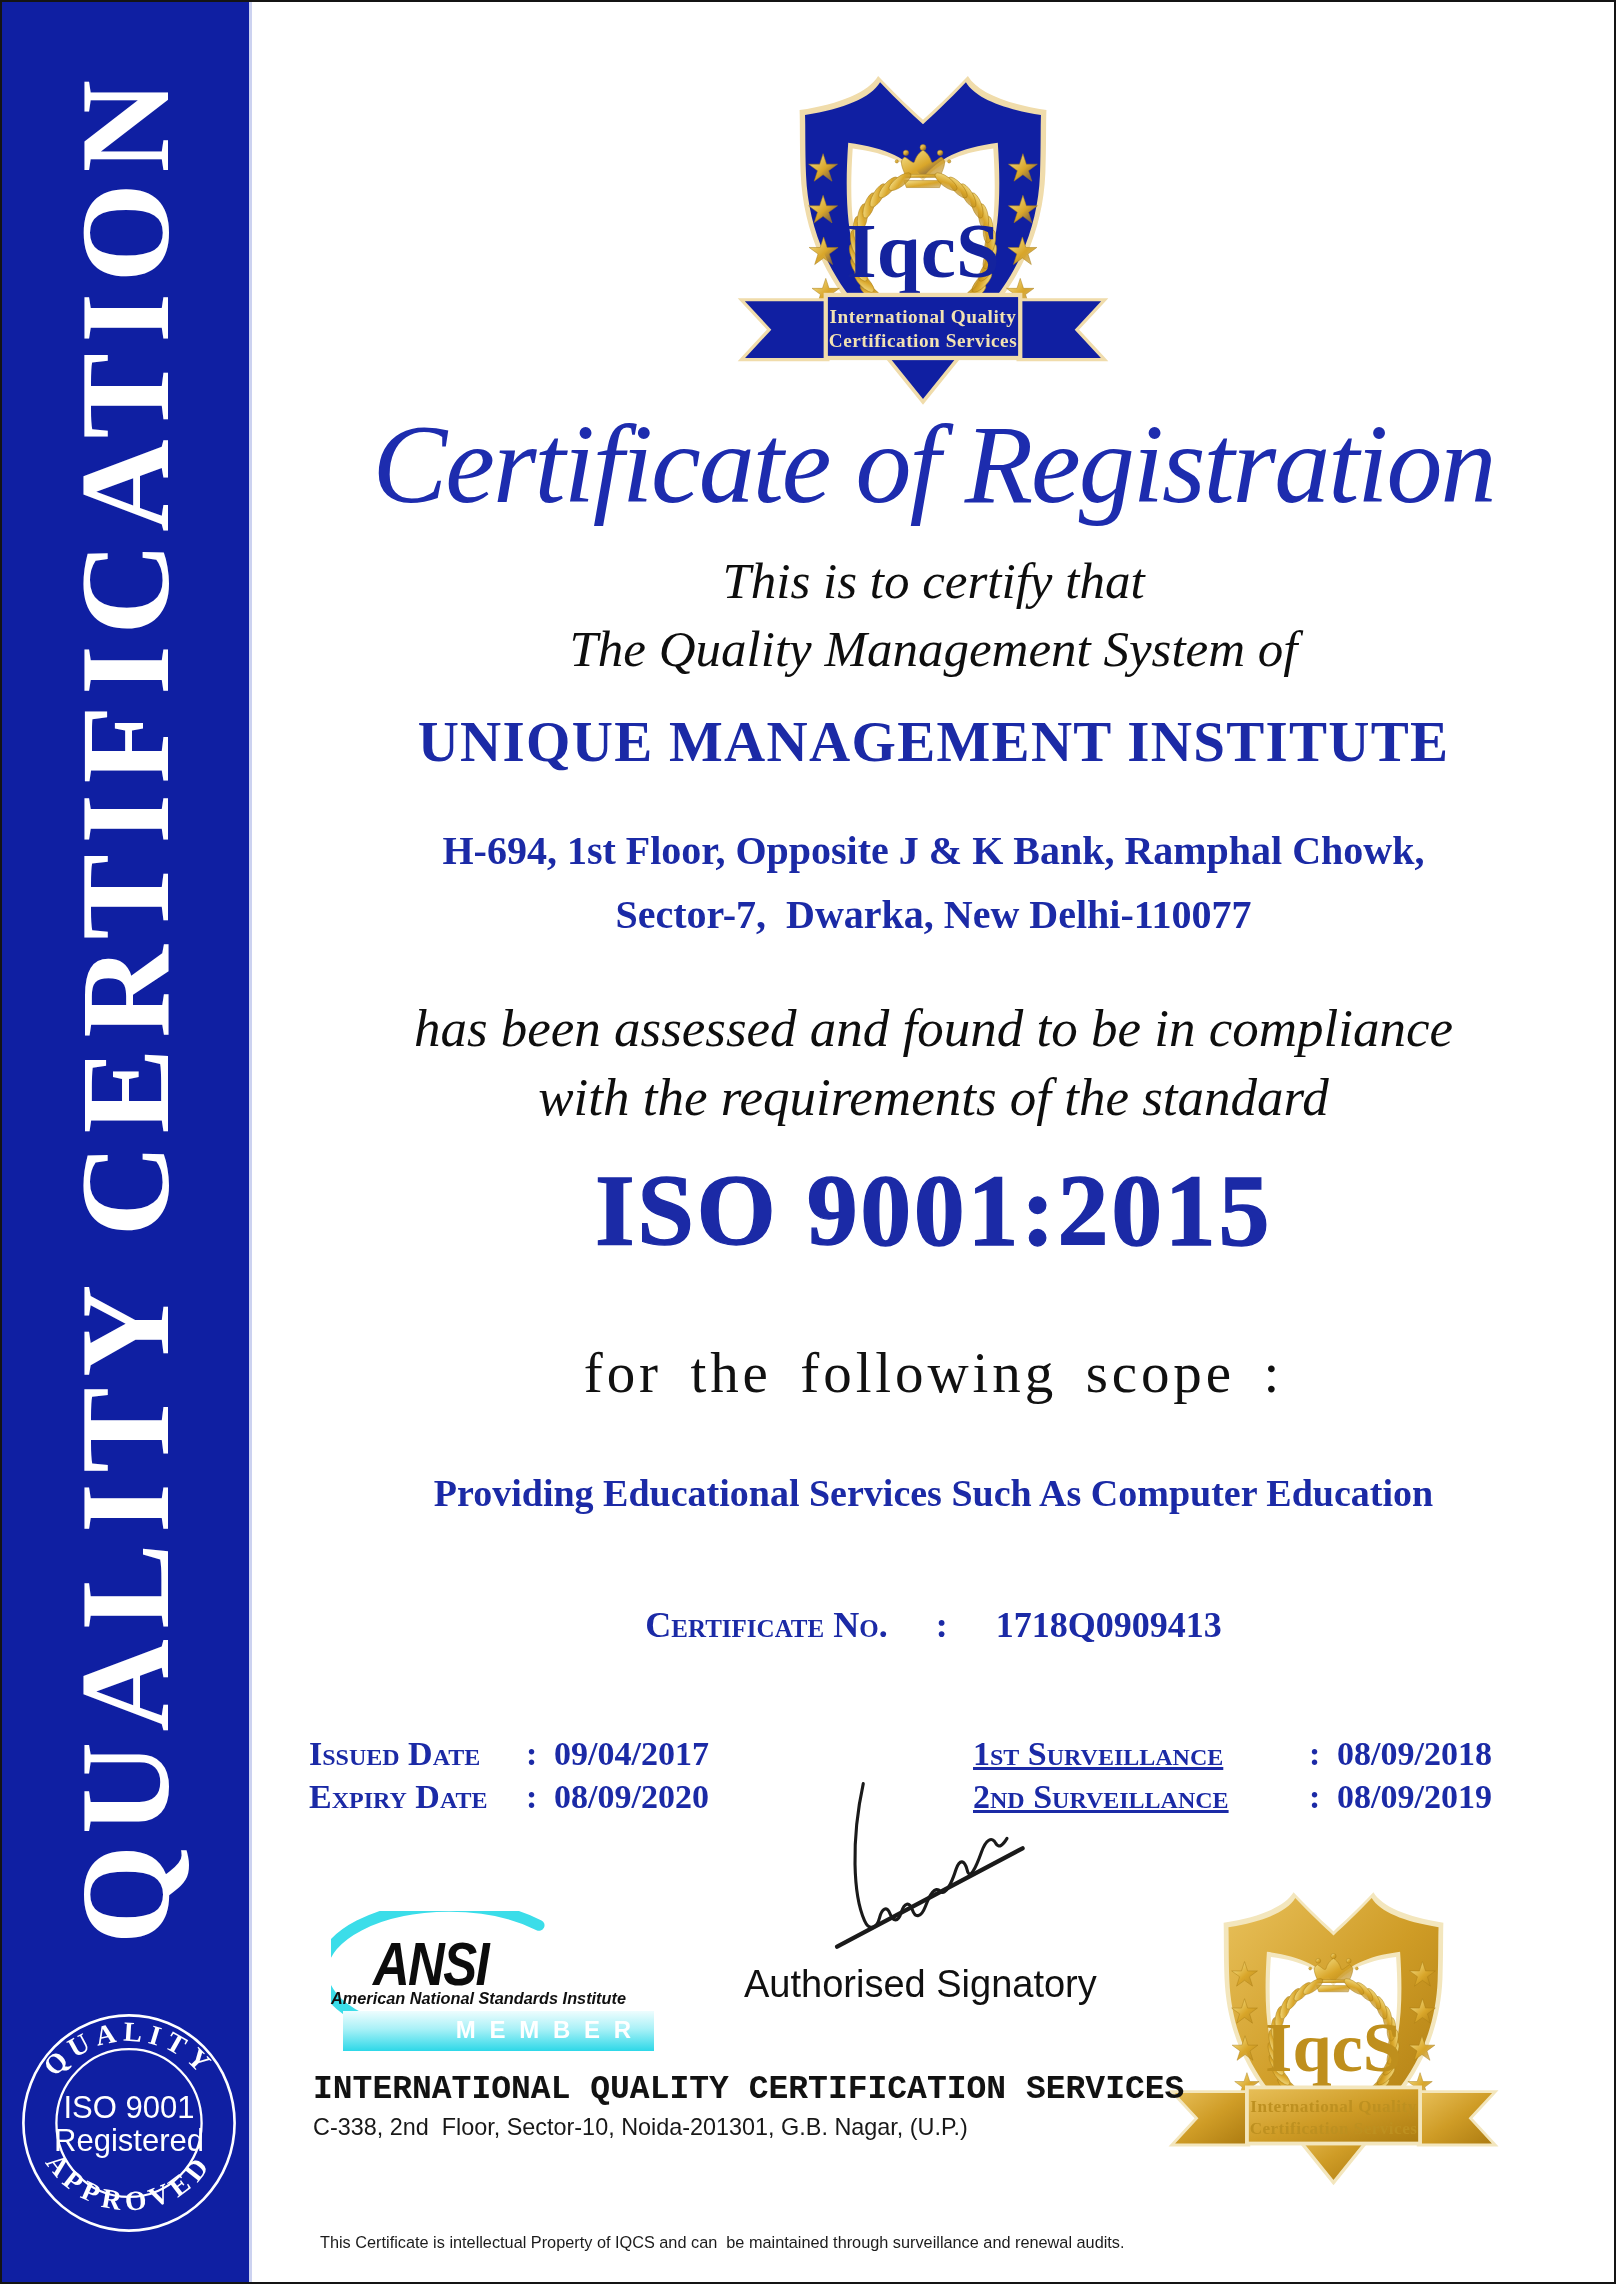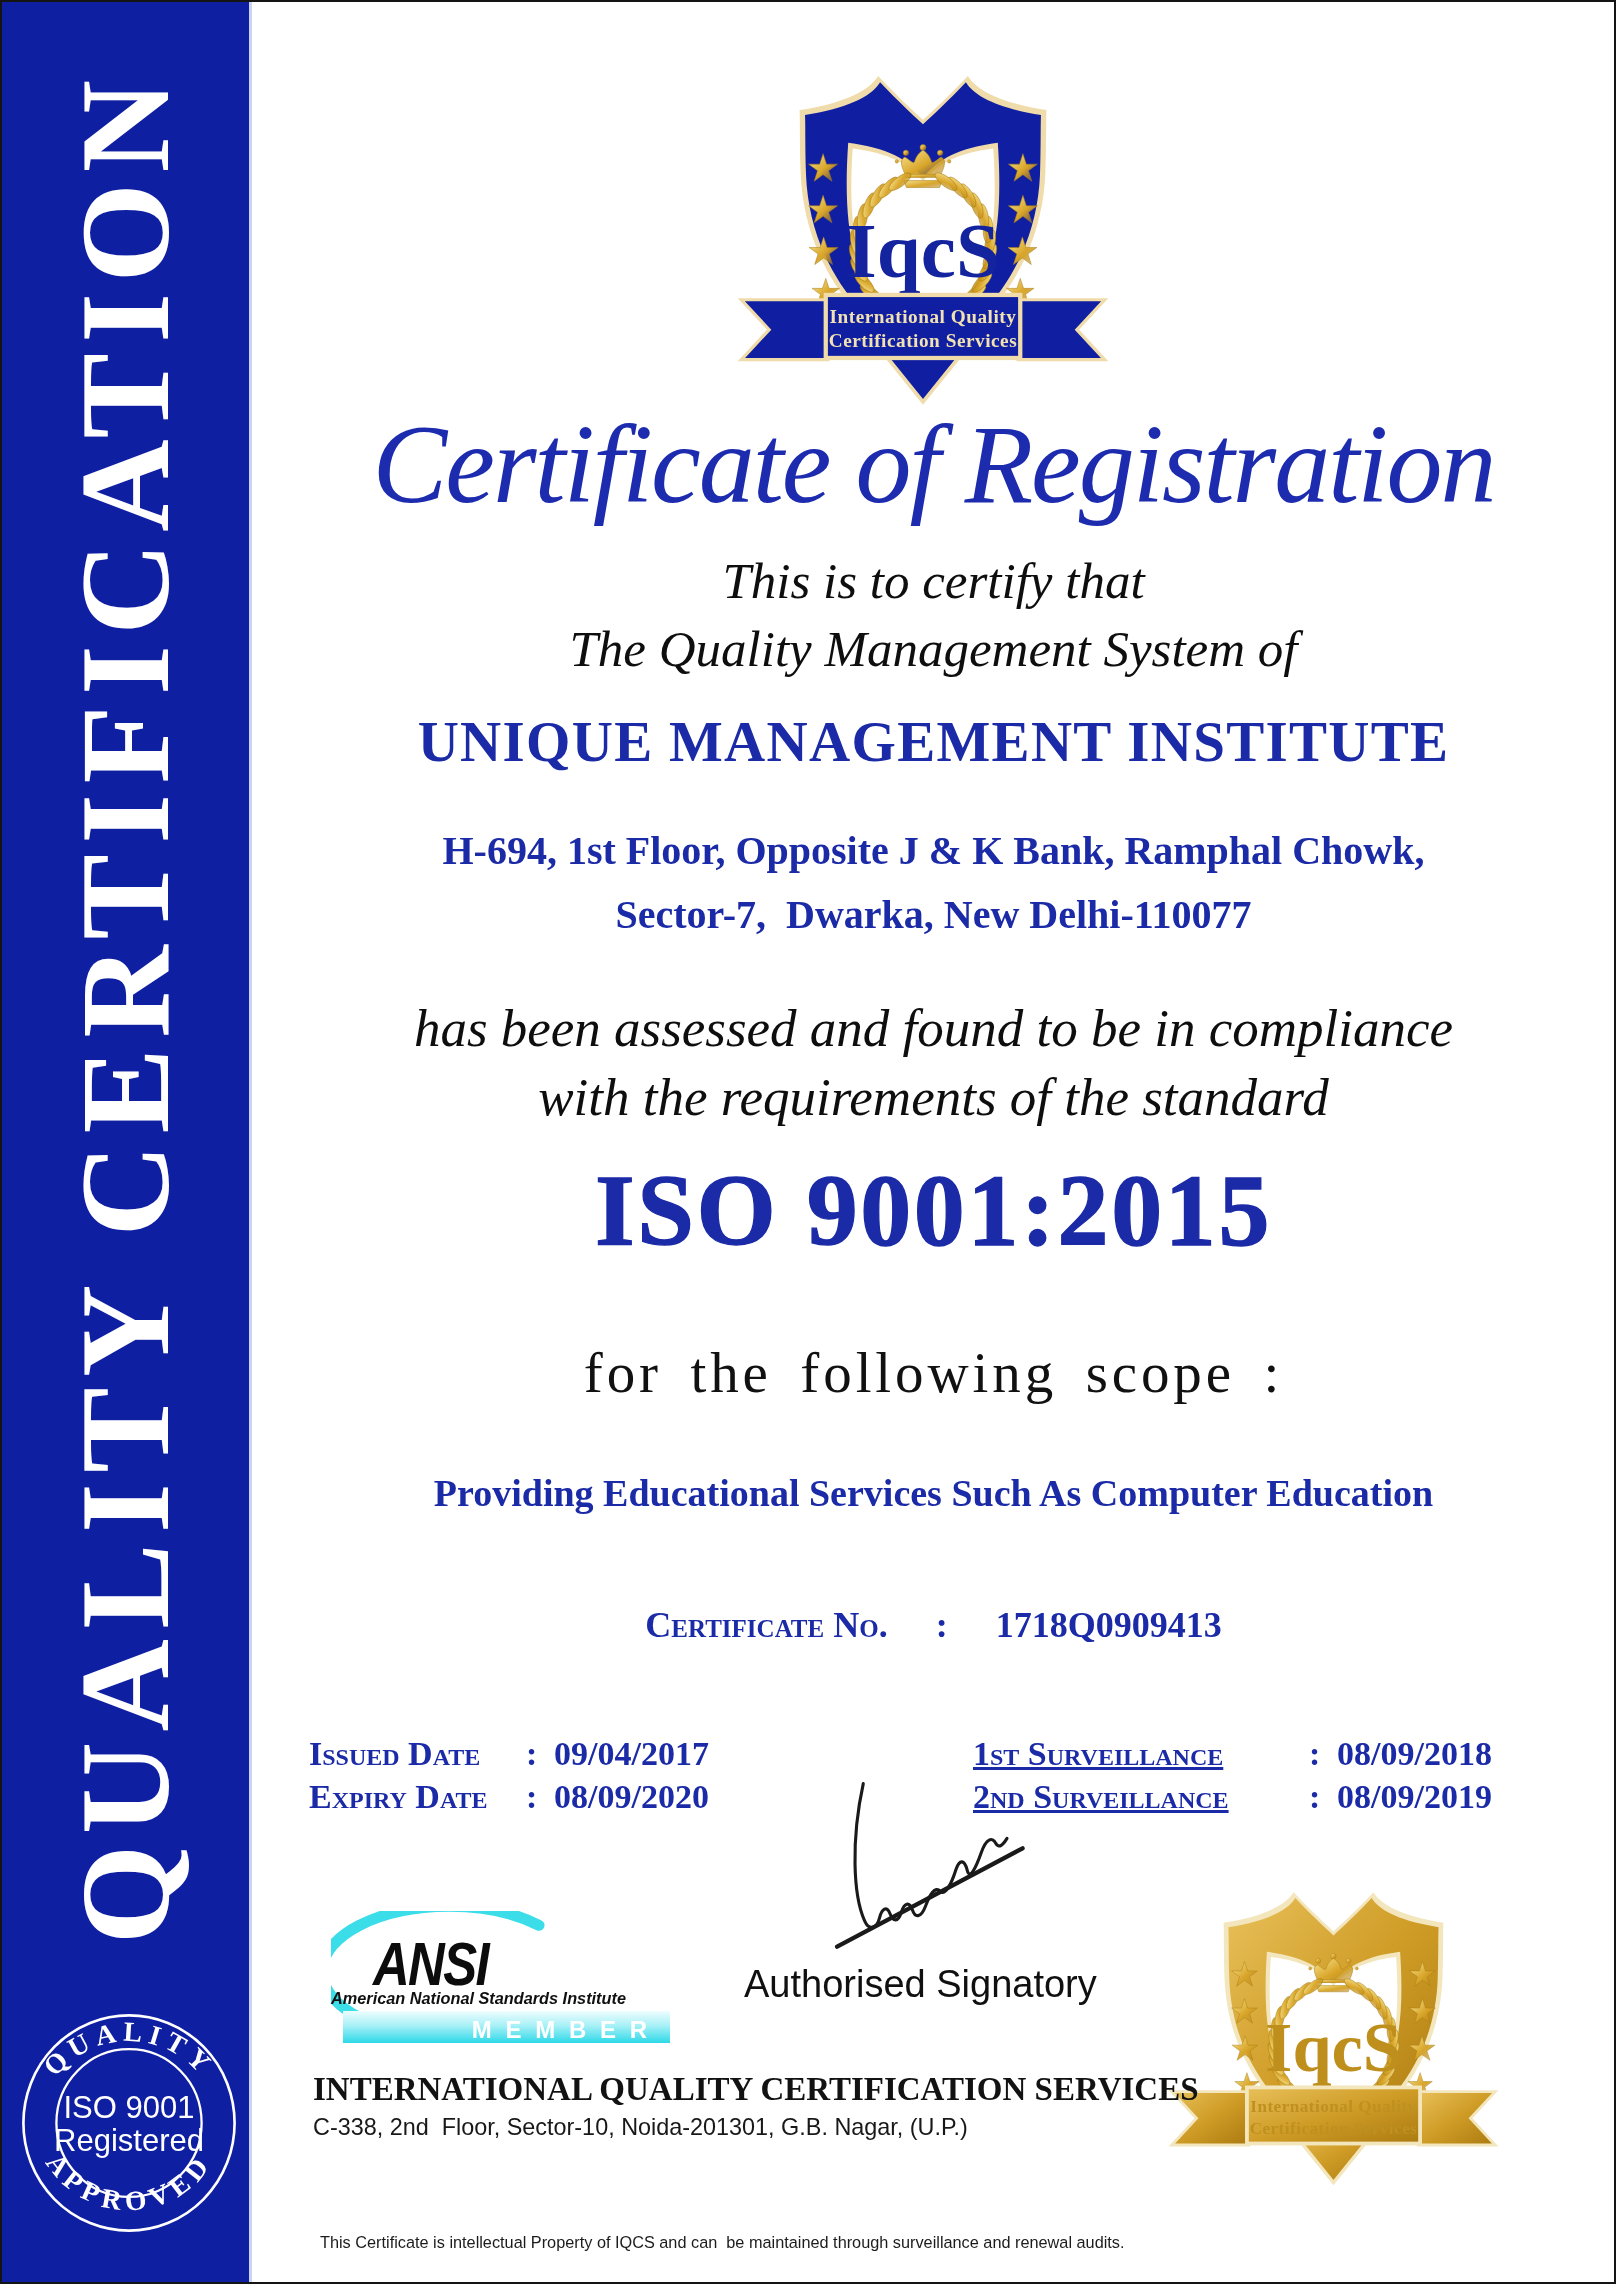--- a/index.html
+++ b/index.html
@@ -60,26 +60,26 @@
              font-family:"Liberation Sans",sans-serif;font-size:38px;color:#101010;}
   
   .ansi{position:absolute;left:329px;top:1909px;width:325px;height:143px;}
   .ansi-swoosh{position:absolute;left:0;top:0;width:325px;height:143px;}
   .ansi-acronym{position:absolute;left:42px;top:17px;font-family:"Liberation Sans",sans-serif;
                 font-style:italic;font-weight:700;font-size:62px;letter-spacing:-2px;color:#0c0c0c;
                 transform:scaleX(.82);transform-origin:0 0;}
   .ansi-fullname{position:absolute;left:0;top:78px;width:320px;text-align:left;
                  font-family:"Liberation Sans",sans-serif;font-style:italic;font-weight:700;
                  font-size:16.3px;color:#101010;}
-  .member-bar{position:absolute;left:11.7px;top:100px;width:311px;height:32px;
-              background:linear-gradient(180deg,#eefdfe 0%,#a9f1f7 45%,#2dd8e8 100%);padding-left:16px;}
+  .member-bar{position:absolute;left:11.7px;top:100px;width:311px;height:40px;
+              background:linear-gradient(180deg,#eefdfe 0%,#a9f1f7 45%,#2dd8e8 100%);}
   .member-text{position:absolute;right:9px;top:5.2px;font-family:"Liberation Sans",sans-serif;
                font-weight:700;font-size:24px;letter-spacing:13.7px;color:#ffffff;}
   
-  .issuer-name{position:absolute;left:311px;top:2069px;font-family:Liberation Serif, serif;
+  .issuer-name{position:absolute;left:311px;top:2069px;font-family:Liberation Mono, monospace;
                font-weight:700;font-size:33px;color:#121212;}
   .issuer-addr{position:absolute;left:311px;top:2112px;font-family:"Liberation Sans",sans-serif;
                font-size:23.4px;color:#181818;white-space:pre-wrap;}
   .legal{position:absolute;left:318px;top:2190px;font-family:"Liberation Sans",sans-serif;
          font-size:16.3px;line-height:20px;color:#1c1c1c;white-space:pre-wrap;}
 </style>
 </head>
 <body>
 
 <svg width="0" height="0" style="position:absolute" aria-hidden="true">

